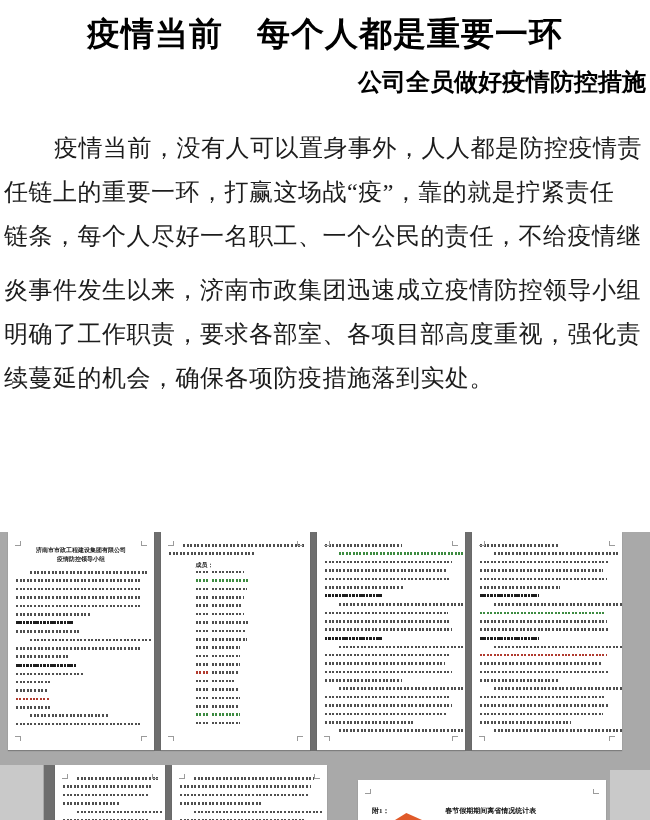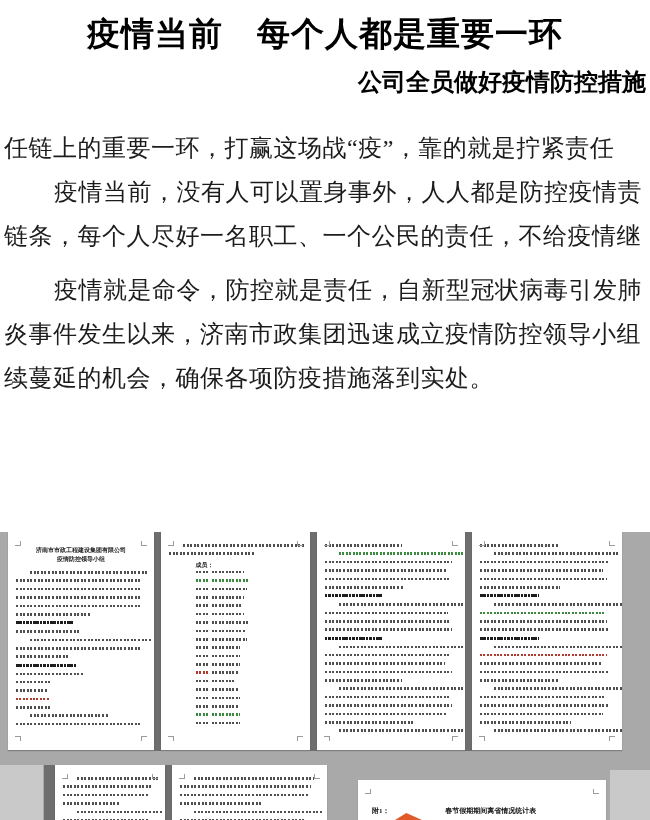--- a/index.html
+++ b/index.html
@@ -76,27 +76,27 @@
 </head>
 <body>
 
 <div class="stage">
 
   <div class="doc">
     <h1>疫情当前　每个人都是重要一环</h1>
     <h2>公司全员做好疫情防控措施</h2>
     <div id="paras">
         <div class="para">
+          <div class="pline first">疫情当前，没有人可以置身事外，人人都是防控疫情责</div>
           <div class="pline">任链上的重要一环，打赢这场战“疫”，靠的就是拧紧责任</div>
-          <div class="pline first">疫情当前，没有人可以置身事外，人人都是防控疫情责</div>
           <div class="pline">链条，每个人尽好一名职工、一个公民的责任，不给疫情继</div>
         </div>
         <div class="para">
-          <div class="pline first">疫情就是命令，防控就是责任，自新型冠状病毒引发肺</div>
           <div class="pline">炎事件发生以来，济南市政集团迅速成立疫情防控领导小组，</div>
+          <div class="pline">明确了工作职责，要求各部室、各项目部高度重视，强化责</div>
           <div class="pline">续蔓延的机会，确保各项防疫措施落到实处。</div>
         </div>
       </div>
   </div>
 
   <div class="thumbs" id="thumbs">
     <div class="gap g1"></div>
     <div class="gap g2"></div>
     <div class="gap g3"></div>
     <div class="gap g4"></div>

